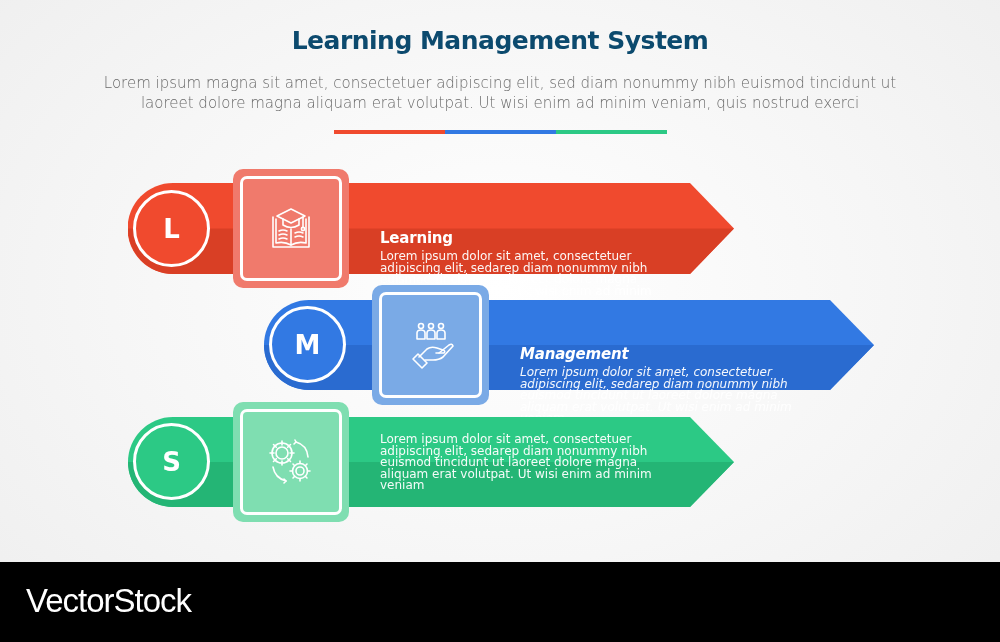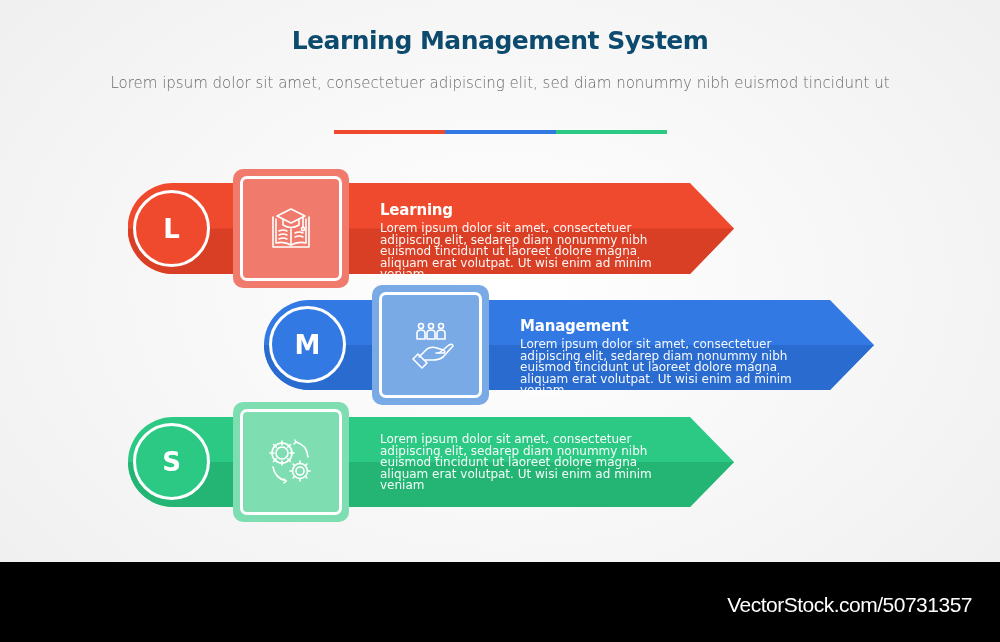--- a/index.html
+++ b/index.html
@@ -34,20 +34,21 @@
   }
   .square .inner {
     position:absolute; left:7px; top:7px; right:7px; bottom:7px;
     border:3px solid #fff; border-radius:7px; box-sizing:border-box;
   }
   .square svg { position:relative; z-index:2; }
   .text-block { position:absolute; color:#fff; }
   .item-title {
     font-family:"DejaVu Sans", sans-serif; font-weight:bold; font-size:15px; margin-bottom:4px;
     letter-spacing:-0.2px;
+    margin-top:28px;
   }
   .item-desc {
     font-family:"DejaVu Sans", sans-serif; font-size:12px; line-height:11.5px; color:#fff; opacity:0.95;
     width:300px;
   }
   .footer {
     position:absolute; left:0; top:562px; width:1000px; height:80px; background:#000;
   }
   .footer .logo {
     position:absolute; left:26px; top:20px; color:#fff;
@@ -56,21 +57,22 @@
   .footer .ref {
     position:absolute; right:28px; top:31px; color:#fff;
     font-family:"Liberation Sans", sans-serif; font-size:21px; letter-spacing:-0.5px;
   }
 </style>
 </head>
 <body>
 
 <div class="title">Learning Management System</div>
 <div class="subtitle">
-  <div>Lorem ipsum dolor sit amet, consectetuer adipiscing elit, sed diam nonummy nibh euismod tincidunt ut</div>
+  <div>Lorem ipsum magna sit amet, consectetuer adipiscing elit, sed diam nonummy nibh euismod tincidunt ut</div>
+  <div>laoreet dolore magna aliquam erat volutpat. Ut wisi enim ad minim veniam, quis nostrud exerci</div>
 </div>
 <div class="divider">
   <span style="background:#f04a2e"></span>
   <span style="background:#3279e3"></span>
   <span style="background:#2cc985"></span>
 </div>
 
 <div class="row" style="left:0;top:0;">
   <div class="band" style="left:128px;top:183px;width:606px;height:91px;">
     <svg width="606" height="91" viewBox="0 0 606 91">
@@ -118,21 +120,21 @@
         <circle cx="26" cy="7" r="2.5"></circle>
         <circle cx="36" cy="7" r="2.5"></circle>
       <path d="M12 20 V14 Q12 11 16 11 Q20 11 20 14 V20 Z"></path>
       <path d="M22 20 V14 Q22 11 26 11 Q30 11 30 14 V20 Z"></path>
       <path d="M32 20 V14 Q32 11 36 11 Q40 11 40 14 V20 Z"></path>
       <path d="M14 38 L22 30 Q26 27 32 29 L38 31 Q41 32 39 34 L31 34"></path>
       <path d="M34 34 L44 26 Q47 24 48 27 L38 38 Q34 41 28 41 L20 41"></path>
       <path d="M8 40 L13 35 L22 44 L17 49 Z"></path>
     </svg>
   </div>
-  <div class="text-block" style="left:520px;top:317px;">
+  <div class="text-block" style="left:520px;top:317px;font-style:italic;">
     <div class="item-title">Management</div>
     <div class="item-desc">Lorem ipsum dolor sit amet, consectetuer adipiscing elit, sedarep diam nonummy nibh euismod tincidunt ut laoreet dolore magna aliquam erat volutpat. Ut wisi enim ad minim veniam</div>
   </div>
 </div>
 
 <div class="row" style="left:0;top:0;">
   <div class="band" style="left:128px;top:417px;width:606px;height:90px;">
     <svg width="606" height="90" viewBox="0 0 606 90">
       <path d="M45 0 H562 L606 45 L562 90 H45 A45 45 0 0 1 45 0 Z" fill="#2cc985"></path>
       <path d="M0 45 H606 L562 90 H45 A45 45 0 0 1 0 45 Z" fill="#24b575"></path>
@@ -155,14 +157,14 @@
       <path d="M8 31 Q10 42 21 45"></path>
       <path d="M19 43 L21 45 L19 47"></path>
     </svg>
   </div>
   <div class="text-block" style="left:380px;top:434px;">
     <div class="item-desc">Lorem ipsum dolor sit amet, consectetuer adipiscing elit, sedarep diam nonummy nibh euismod tincidunt ut laoreet dolore magna aliquam erat volutpat. Ut wisi enim ad minim veniam</div>
   </div>
 </div>
 
 <div class="footer">
-  <div class="ref">VectorStock.com/50731357</div>
+  <div class="logo">VectorStock</div>
 </div>
 
 </body></html>

